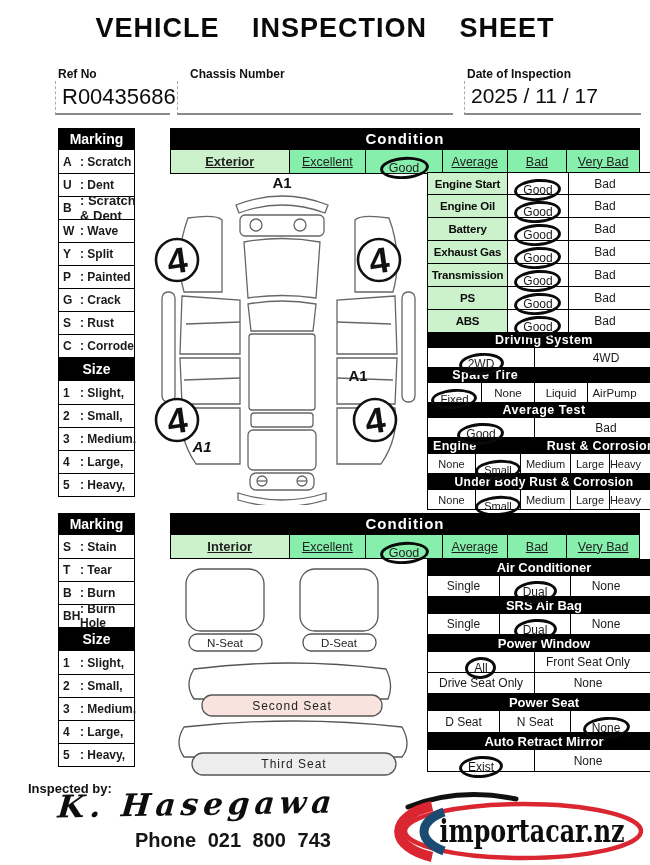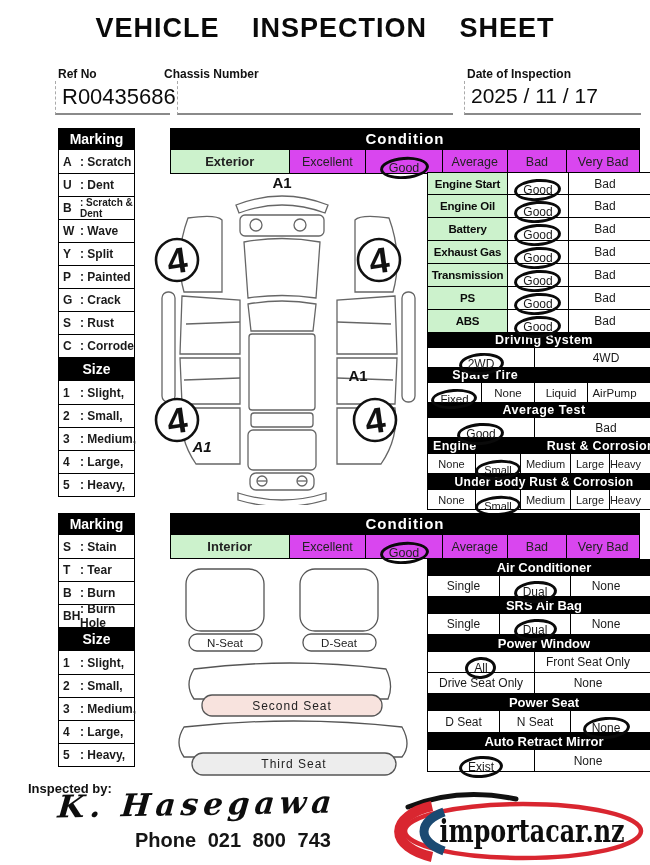--- a/index.html
+++ b/index.html
@@ -19,21 +19,21 @@
   .tbl { position:absolute;padding-left:36px; }
   .tbl .body { border:1px solid #000; border-top:none; background:#fff; }
   .lrow { display:flex; align-items:center; height:23px; border-top:1px solid #000;
           font-size:12px; font-weight:600; padding-left:4px; background:#fff; }
   .lrow:first-child { border-top:none; }
   .code { min-width:17px; display:inline-block; }
   .lab::before { content:": "; white-space:pre; }
 
   .cond { position:absolute; }
   .cond .hdr { height:22px; font-size:15px; line-height:22px; letter-spacing:1px; }
-  .cond .row { display:flex; height:24px; border:1px solid #000; border-top:none; background:#d946ef; }
+  .cond .row { display:flex; height:24px; border:1px solid #000; border-top:none; background:#86efac;text-decoration:underline; }
   .cond .cell { border-left:1px solid #000; display:flex; align-items:center; justify-content:center;
                 font-size:12.5px; color:#222; }
   .cond .cell:first-child { border-left:none; }
 
   .green { background:#ccf2cc; font-weight:bold; color:#0b0b0b; }
 
   .rp { position:absolute; width:234px; }
   .rp .crow { display:flex; height:23px; border:1px solid #000; border-top:none; background:#fff; }
   .rp .crow.first { border-top:1px solid #000; }
   .rp .ccell { display:flex; align-items:center; justify-content:center; border-left:1px solid #000; font-size:12px; }
@@ -75,39 +75,39 @@
 </style>
 </head>
 <body>
 
 <div id="page">
 
   <div class="title">VEHICLE INSPECTION SHEET</div>
 
   <div class="fld-label" style="left:58px; top:67px;">Ref No</div>
   <div class="fld-box" style="left:55px; top:81px; width:115px;">R00435686</div>
-  <div class="fld-label" style="left:164px; top:67px;">Chassis Number</div>
+  <div class="fld-label" style="left:190px; top:67px;">Chassis Number</div>
   <div class="fld-box" style="left:177px; top:81px; width:276px;"></div>
   <div class="fld-label" style="left:467px; top:67px;">Date of Inspection</div>
   <div class="fld-box" style="left:464px; top:81px; width:177px; font-size:21px;">2025 / 11 / 17</div>
 
   <div class="tbl" style="left:22px; top:128px; width:113px;">
     <div class="blackbar" style="height:22px; font-size:14px; line-height:22px;">Marking</div>
     <div class="body">
       <div class="lrow">
           <span class="code">A</span>
           <span class="lab">Scratch</span>
         </div>
       <div class="lrow">
           <span class="code">U</span>
           <span class="lab">Dent</span>
         </div>
       <div class="lrow">
           <span class="code">B</span>
-          <span class="lab" style="font-size:10px;">Scratch &amp; Dent</span>
+          <span class="lab" style="font-size:13px;">Scratch &amp; Dent</span>
         </div>
       <div class="lrow">
           <span class="code">W</span>
           <span class="lab">Wave</span>
         </div>
       <div class="lrow">
           <span class="code">Y</span>
           <span class="lab">Split</span>
         </div>
       <div class="lrow">

